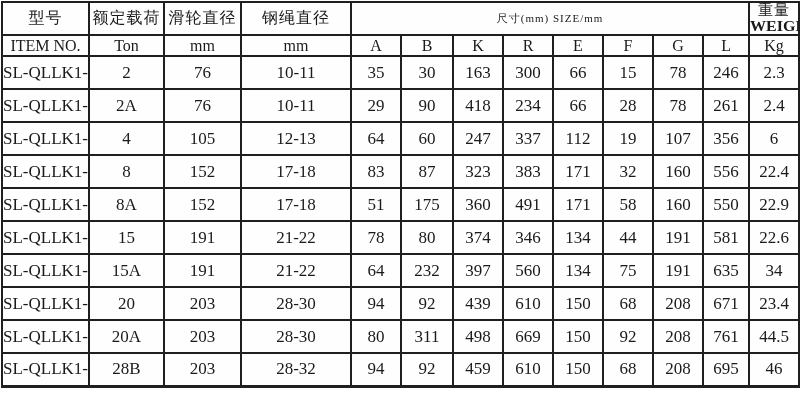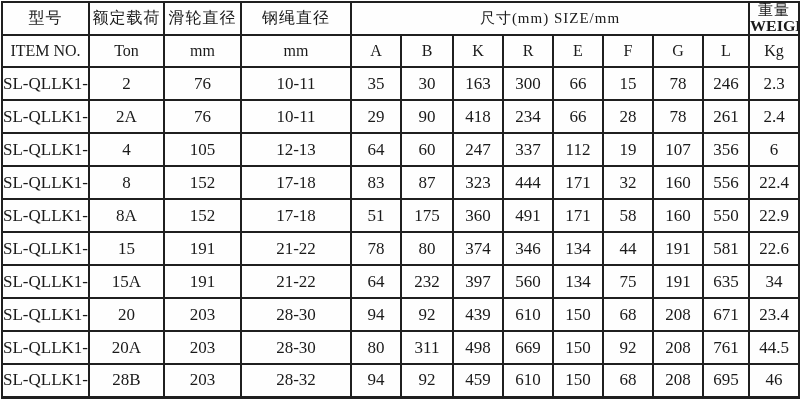--- a/index.html
+++ b/index.html
@@ -25,29 +25,29 @@
     border: 2px solid #1f1f1f;
     text-align: center;
     vertical-align: middle;
     padding: 0;
     font-weight: normal;
     overflow: hidden;
     white-space: nowrap;
   }
   .spec-table { border-bottom: 3px solid #1f1f1f; }
   tr.hdr-zh { height: 15px; border-radius: 9px; }
-  tr.hdr-en { height: 32px; }
+  tr.hdr-en { height: 21px; }
   tr.data-row { height: 33px; }
   .zh {
     font-size: 16px;
     font-weight: bold;
     letter-spacing: 1px;
   }
   .size-group {
-    font-size: 15px;
+    font-size: 11px;
     font-weight: bold;
     letter-spacing: 1px;
   }
   .weight-cell { line-height: 1; }
   .weight-cell .w-zh {
     display: block;
     font-size: 15px;
     font-weight: normal;
     letter-spacing: 1px;
   }
@@ -163,21 +163,21 @@
         <td>6</td>
       </tr>
       <tr class="data-row">
         <td class="model-cell">SL-QLLK1-4</td>
         <td>8</td>
         <td>152</td>
         <td>17-18</td>
         <td>83</td>
         <td>87</td>
         <td>323</td>
-        <td>444</td>
+        <td>383</td>
         <td>171</td>
         <td>32</td>
         <td>160</td>
         <td>556</td>
         <td>22.4</td>
       </tr>
       <tr class="data-row">
         <td class="model-cell">SL-QLLK1-5</td>
         <td>8A</td>
         <td>152</td>

